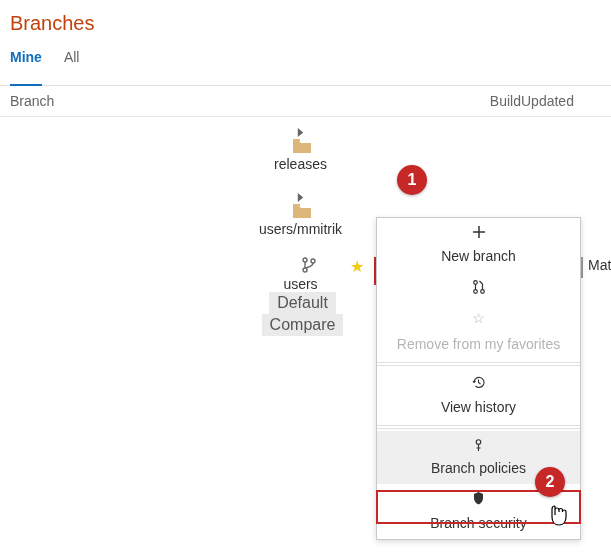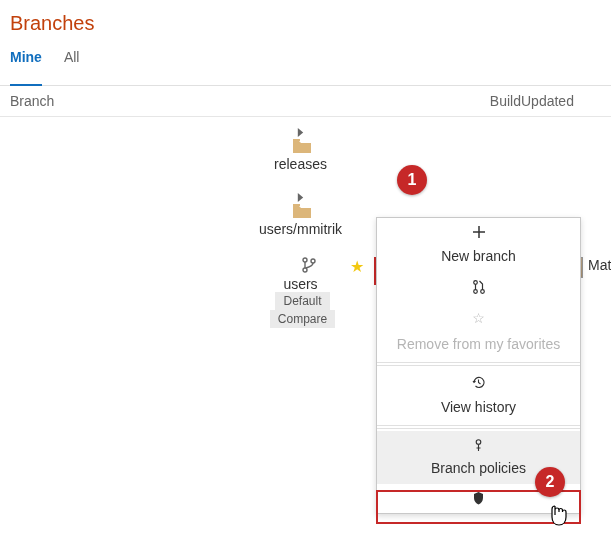--- a/index.html
+++ b/index.html
@@ -66,21 +66,21 @@
       color: #666;
       font-size: 11px;
       margin-right: 6px;
     }
     .folder-icon { color: #dcb67a; margin-right: 8px; }
     .branch-icon { color: #666; margin-right: 8px; margin-left: 14px; }
     .branch-name { color: #333; margin-right: 10px; }
     .badge {
       background: #eaeaea;
       color: #555;
-      font-size: 12px;
+      font-size: 16px;
       padding: 2px 8px;
       margin-right: 6px;
     }
     .star {
       position: absolute;
       left: 350px;
       color: #f2c811;
       font-size: 16px;
     }
     .more-btn {
@@ -286,20 +286,21 @@
         </svg>
       </span>
     <span>Branch policies</span>
   </div>
   <div class="menu-item">
     <span class="menu-icon">
         <svg width="11" height="13" viewBox="0 0 11 13">
           <path d="M5.5 0 L10 2 V6 C10 9 8 11.5 5.5 12.5 C3 11.5 1 9 1 6 V2 Z" fill="#333"></path>
         </svg>
       </span>
+    <span>Branch security</span>
   </div>
 </div>
 
 <div class="policies-box"></div>
 
 <span class="cursor">
   <svg width="20" height="22" viewBox="0 0 20 22">
       <path d="M6 1 V10 M6 1 C4 1 3 2.5 3 4 V12 C3 16 5 20 10 20 C15 20 17 16 17 12 V7 C17 5.5 16 5 15 5 C14 5 13.5 5.5 13.5 7 M13.5 7 V5.5 C13.5 4 12.5 3.5 11.7 3.5 C10.7 3.5 10 4 10 5.5 V7 M10 5.5 C10 3.5 9 3 8 3 C7 3 6 3.5 6 5" fill="#fff" stroke="#000" stroke-width="1.2"></path>
     </svg>
 </span>

